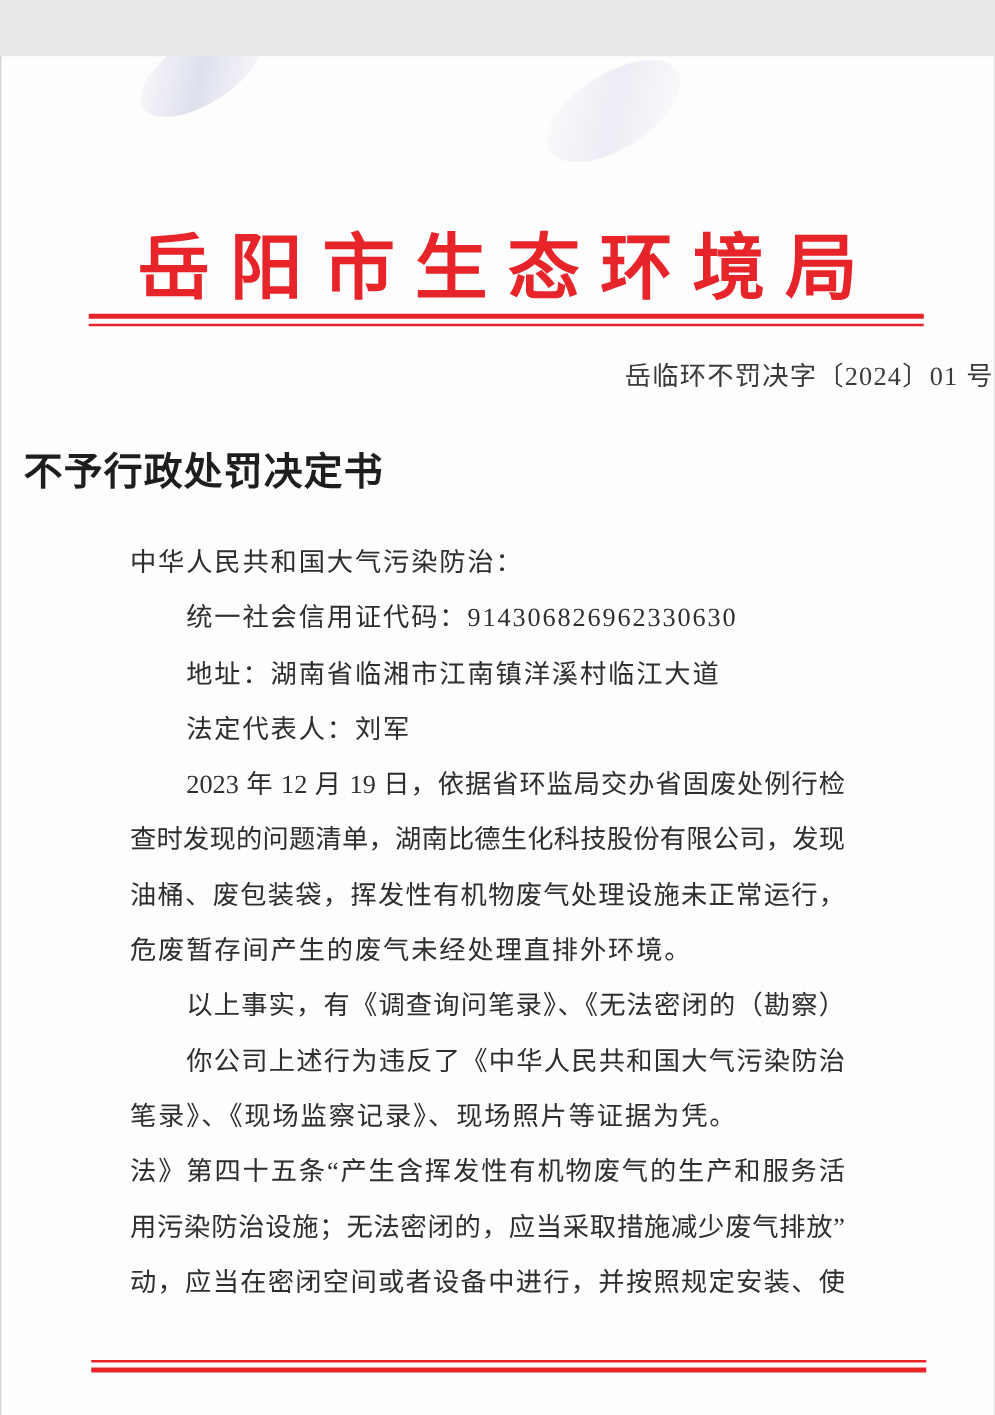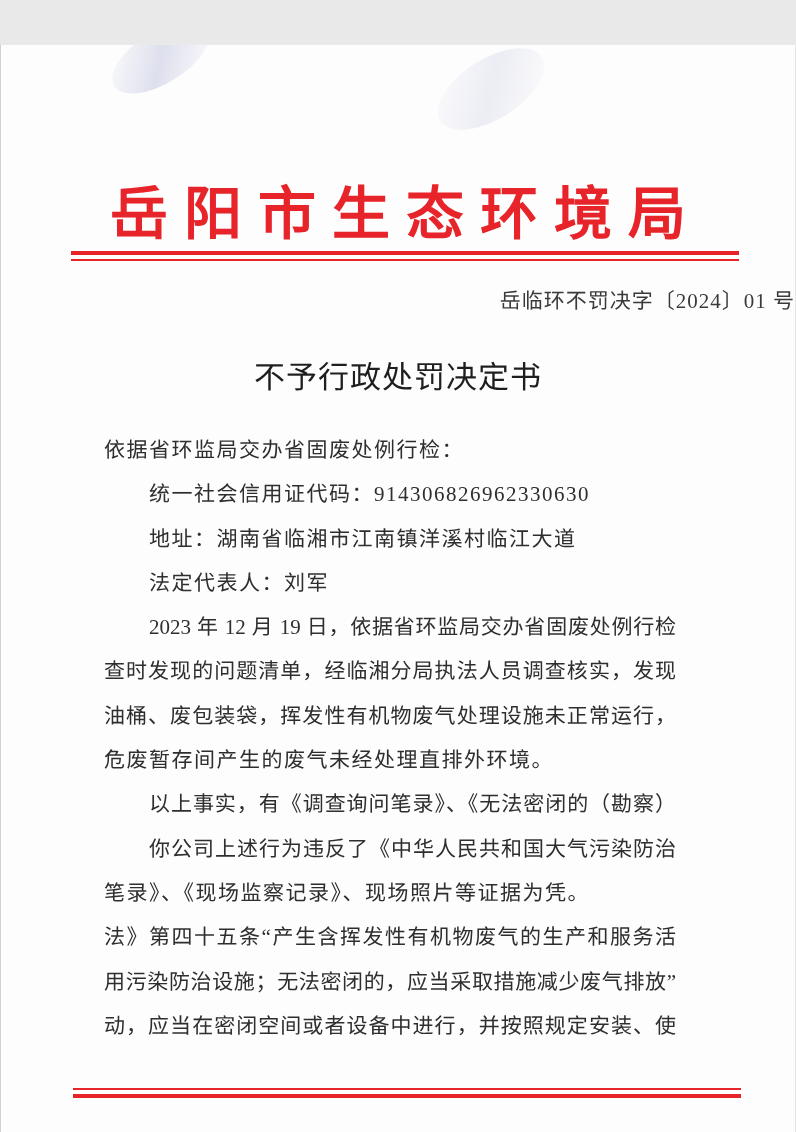--- a/index.html
+++ b/index.html
@@ -67,26 +67,26 @@
     text-align: right;
     font-size: 21px;
     color: #3a3a3a;
     letter-spacing: 1px;
     white-space: nowrap;
   }
   .doc-title {
     position: absolute;
     top: 307px;
     left: 0; right: 0;
-    text-align: center;
     font-size: 31px;
-    font-weight: 400;
+    font-weight: 700;
     color: #1e1e1e;
     letter-spacing: 1px;
     white-space: nowrap;
+    padding-left: 18px;
   }
   .doc-body {
     position: absolute;
     top: 383px;
     left: 103px;
     width: 572px;
     font-size: 21px;
     line-height: 44.3px;
     color: var(--ink);
   }
@@ -110,26 +110,26 @@
   <div class="agency-name">岳阳市生态环境局</div>
 
   <div class="rule hdr-thick"></div>
   <div class="rule hdr-thin"></div>
 
   <div class="doc-number">岳临环不罚决字〔2024〕01 号</div>
 
   <div class="doc-title">不予行政处罚决定书</div>
 
   <div class="doc-body" id="body-lines">
-      <div class="line">依据省环监局交办省固废处例行检：</div>
+      <div class="line">中华人民共和国大气污染防治：</div>
       <div class="line indent">统一社会信用证代码：914306826962330630</div>
       <div class="line indent">地址：湖南省临湘市江南镇洋溪村临江大道</div>
       <div class="line indent">法定代表人：刘军</div>
       <div class="line indent fill">2023 年 12 月 19 日，依据省环监局交办省固废处例行检</div>
-      <div class="line fill">查时发现的问题清单，经临湘分局执法人员调查核实，发现</div>
+      <div class="line fill">查时发现的问题清单，湖南比德生化科技股份有限公司，发现</div>
       <div class="line fill">油桶、废包装袋，挥发性有机物废气处理设施未正常运行，</div>
       <div class="line">危废暂存间产生的废气未经处理直排外环境。</div>
       <div class="line indent fill">以上事实，有《调查询问笔录》、《无法密闭的（勘察）</div>
       <div class="line indent fill">你公司上述行为违反了《中华人民共和国大气污染防治</div>
       <div class="line">笔录》、《现场监察记录》、现场照片等证据为凭。</div>
       <div class="line fill">法》第四十五条“产生含挥发性有机物废气的生产和服务活</div>
       <div class="line fill">用污染防治设施；无法密闭的，应当采取措施减少废气排放”</div>
       <div class="line fill">动，应当在密闭空间或者设备中进行，并按照规定安装、使</div>
     </div>
 

